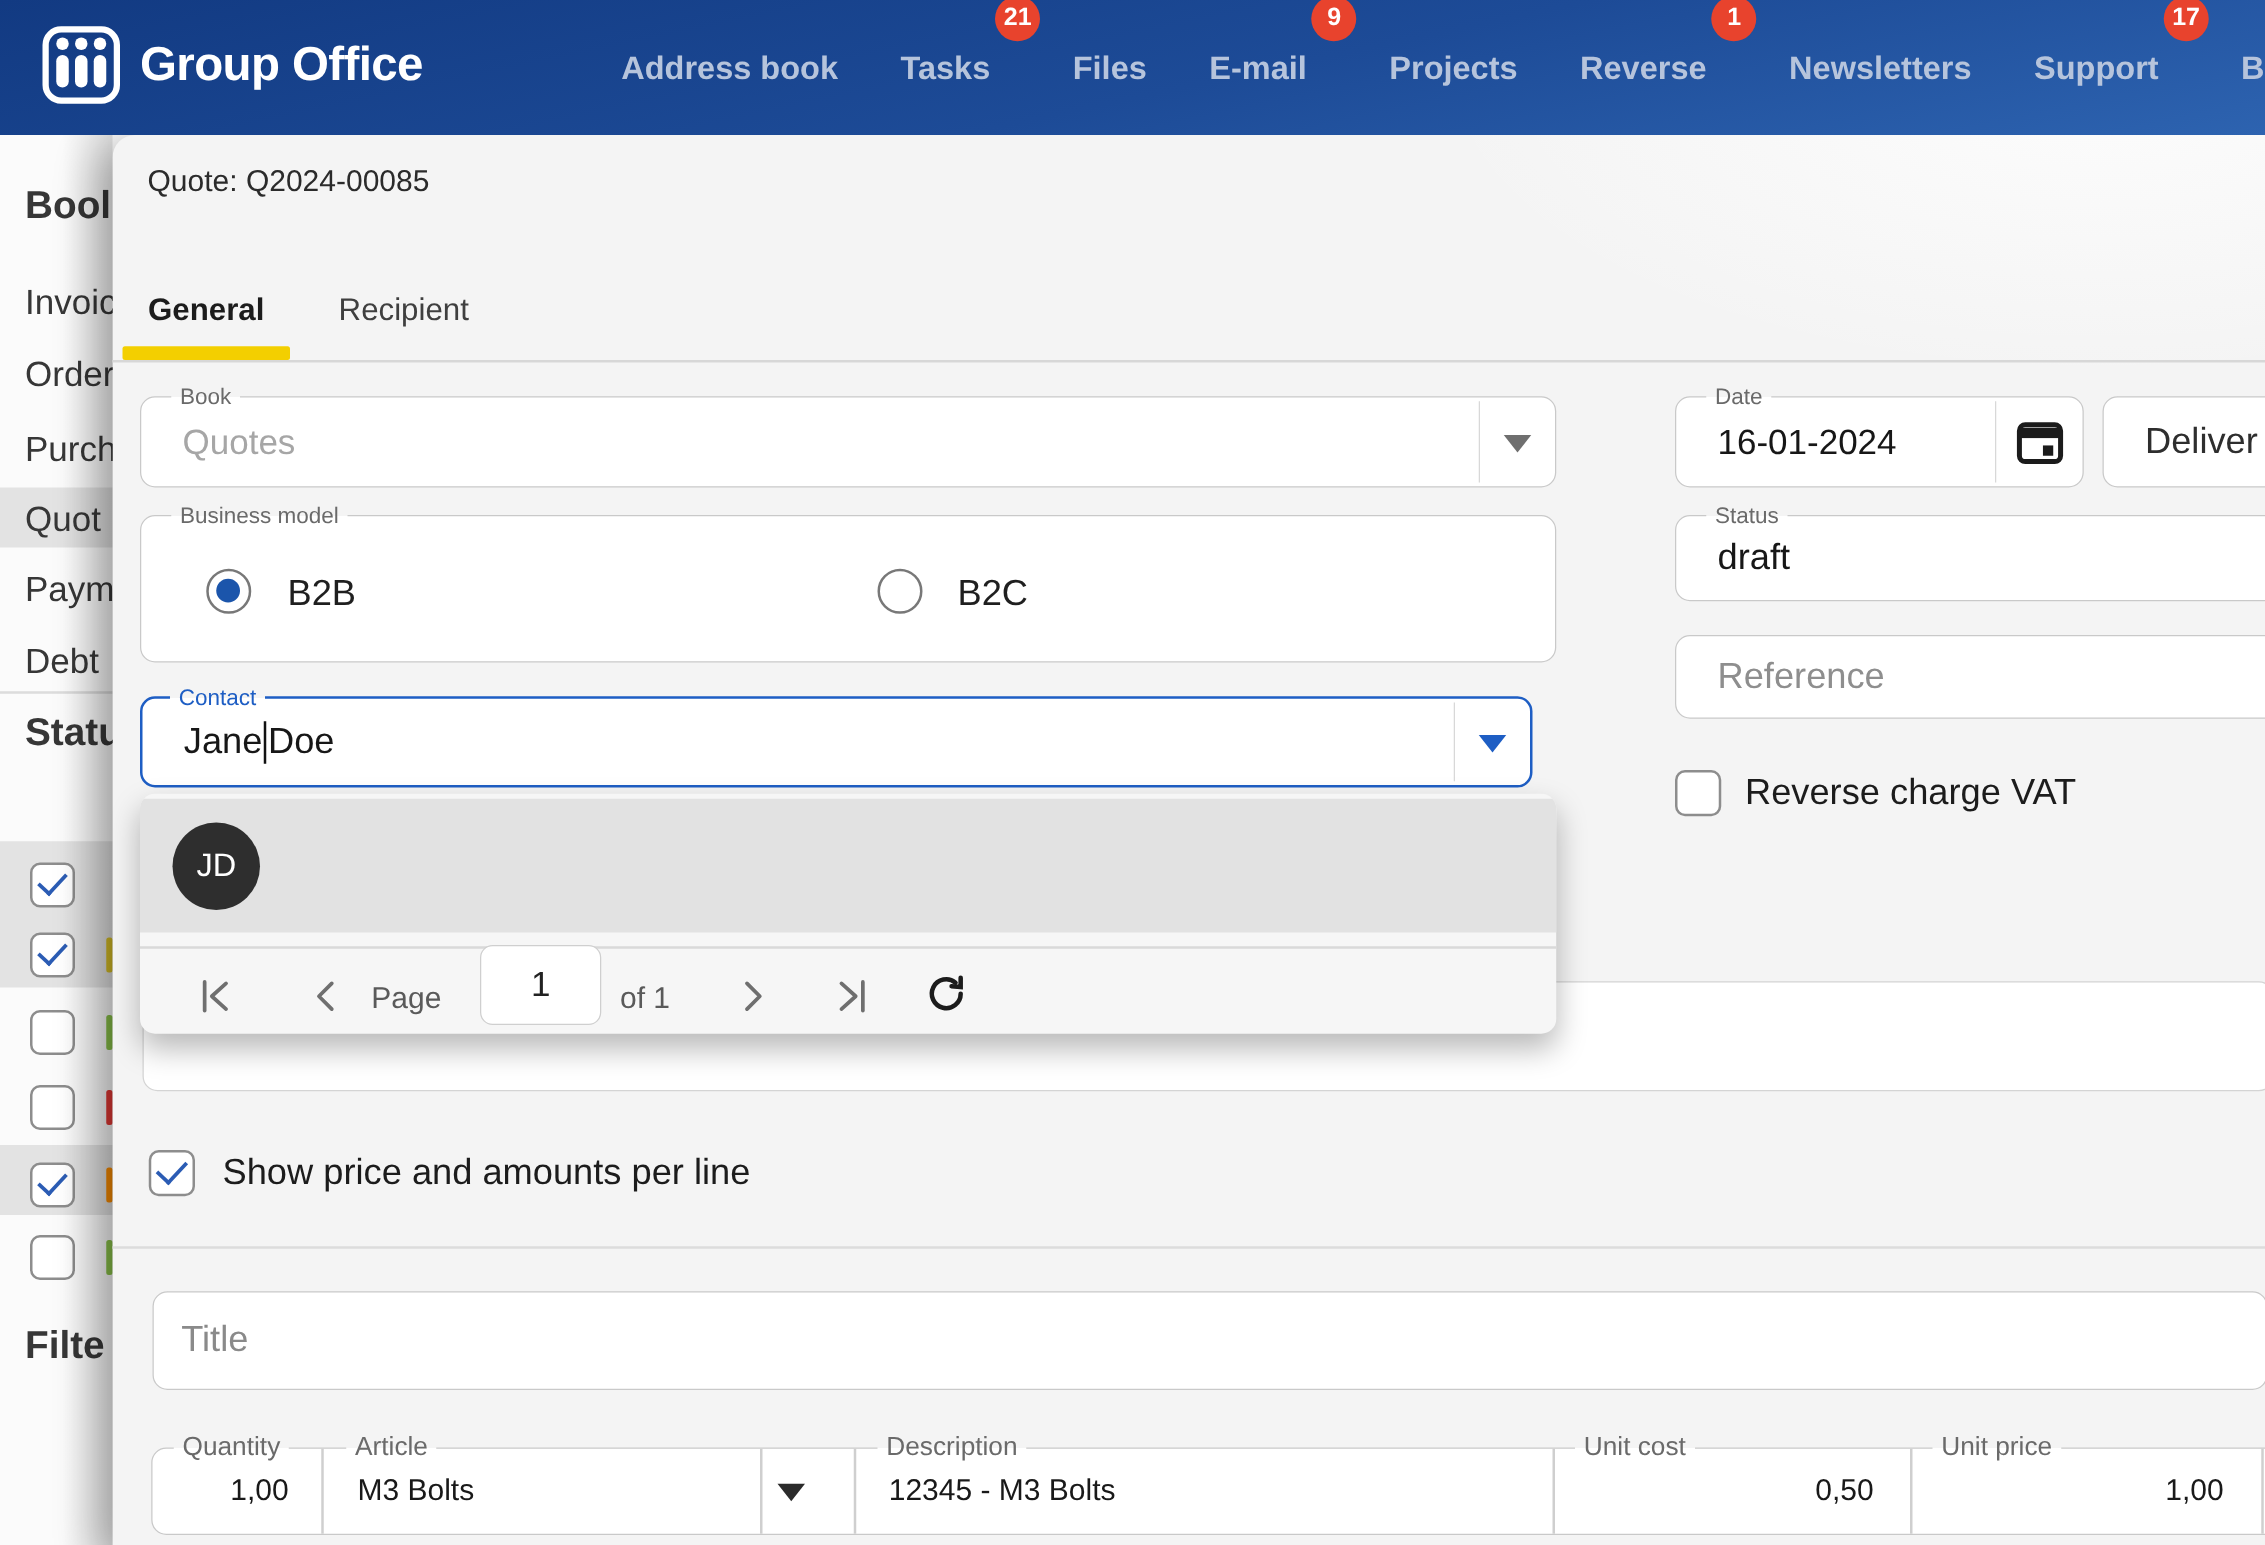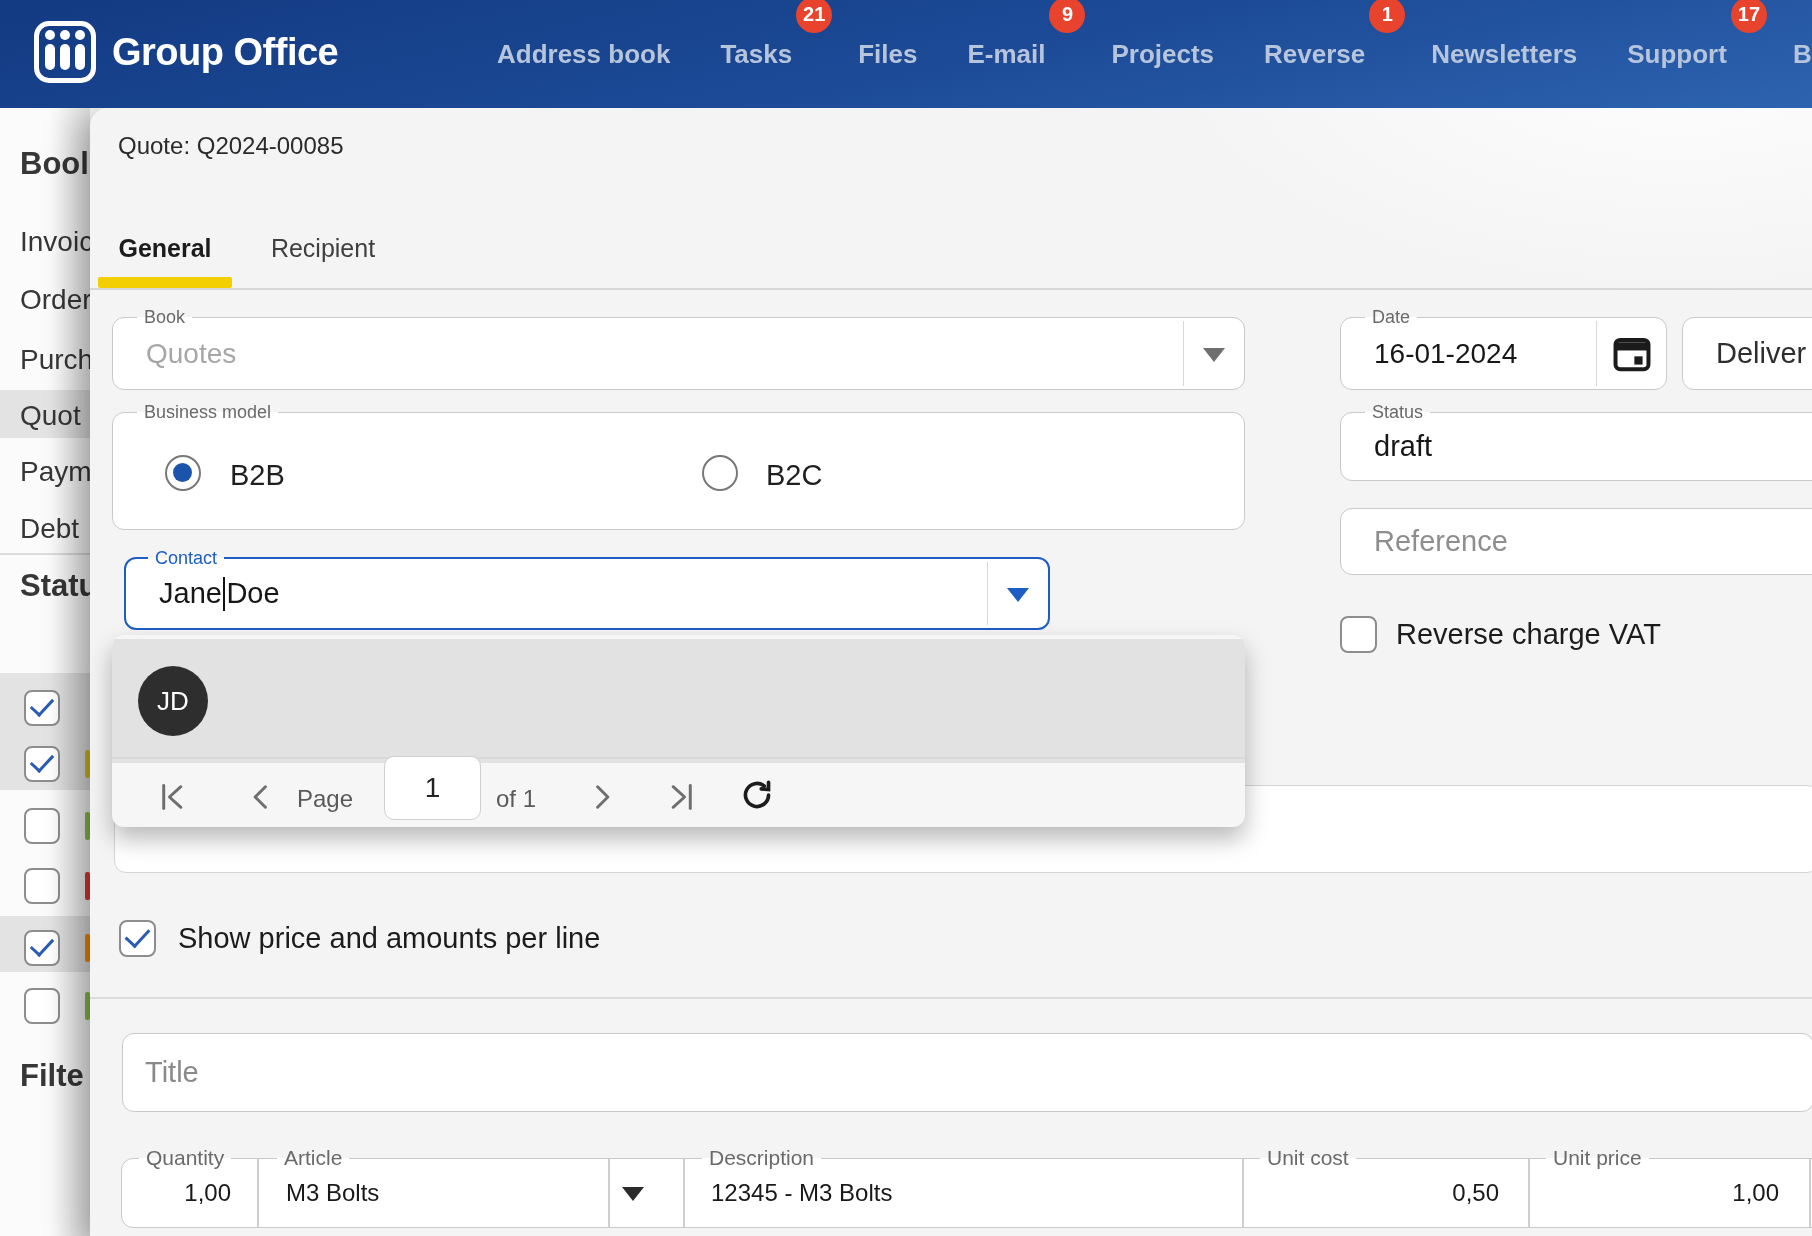--- a/index.html
+++ b/index.html
@@ -61,31 +61,31 @@
   .field-book{left:22px;top:209px;width:1133px;height:73px}
   .book-val{color:#a6a6a6;font-size:28px}
 
   .field-bm{left:22px;top:304px;width:1133px;height:118px}
   .radio{position:absolute;width:36px;height:36px;border:2.5px solid #787878;border-radius:50%;
          background:#fff;box-sizing:border-box}
   .radio.checked::after{content:"";position:absolute;left:6px;top:6px;width:19px;height:19px;
          border-radius:50%;background:#1b55ab}
   .radio-label{position:absolute;font-size:29px;color:#1f1f1f}
 
-  .field-contact{left:34px;top:449px;width:926px;height:73px;border:2.5px solid #1e5ec4}
+  .field-contact{left:22px;top:449px;width:1114px;height:73px;border:2.5px solid #1e5ec4}
   .field-contact .flabel{color:#1e5ec4}
   .field-contact .farrow{border-top-color:#1e5ec4}
   .caret{display:inline-block;width:2.5px;height:34px;background:#111;margin:0 1px;vertical-align:-5px}
 
   .white-band{position:absolute;left:24px;top:677px;width:1705px;height:88px;background:#fff;
       border:1.5px solid #d4d4d4;border-radius:12px;box-sizing:border-box;z-index:1}
 
   .dropdown{position:absolute;left:22px;top:527px;width:1133px;height:192px;background:#f6f6f6;
       border-radius:12px;box-shadow:0 12px 24px rgba(0,0,0,.28);overflow:hidden;z-index:5}
-  .dd-row{position:absolute;left:0;right:0;top:4px;height:124px;background:#e2e2e2;
+  .dd-row{position:absolute;left:0;right:0;top:4px;height:107px;background:#e2e2e2;
       display:flex;align-items:center;padding-left:26px;box-sizing:border-box;cursor:pointer}
   .avatar{width:70px;height:70px;border-radius:50%;background:#2e2e2e;color:#fff;font-size:26px;
       display:flex;align-items:center;justify-content:center;flex:0 0 auto}
   .dd-text{font-size:29px;color:#1a1a1a;white-space:nowrap}
   .dd-text b{font-weight:bold}
   .dd-div{position:absolute;left:0;right:0;top:122px;height:1.5px;background:#d9d9d9}
   .pgico{position:absolute;top:146px;width:32px;height:32px;cursor:pointer}
   .pgico svg{display:block}
   .pg-label,.pg-of{position:absolute;top:150px;font-size:24px;color:#5a5a5a;white-space:nowrap}
   .pg-input{position:absolute;left:272px;top:121px;width:97px;height:64px;background:#fff;

